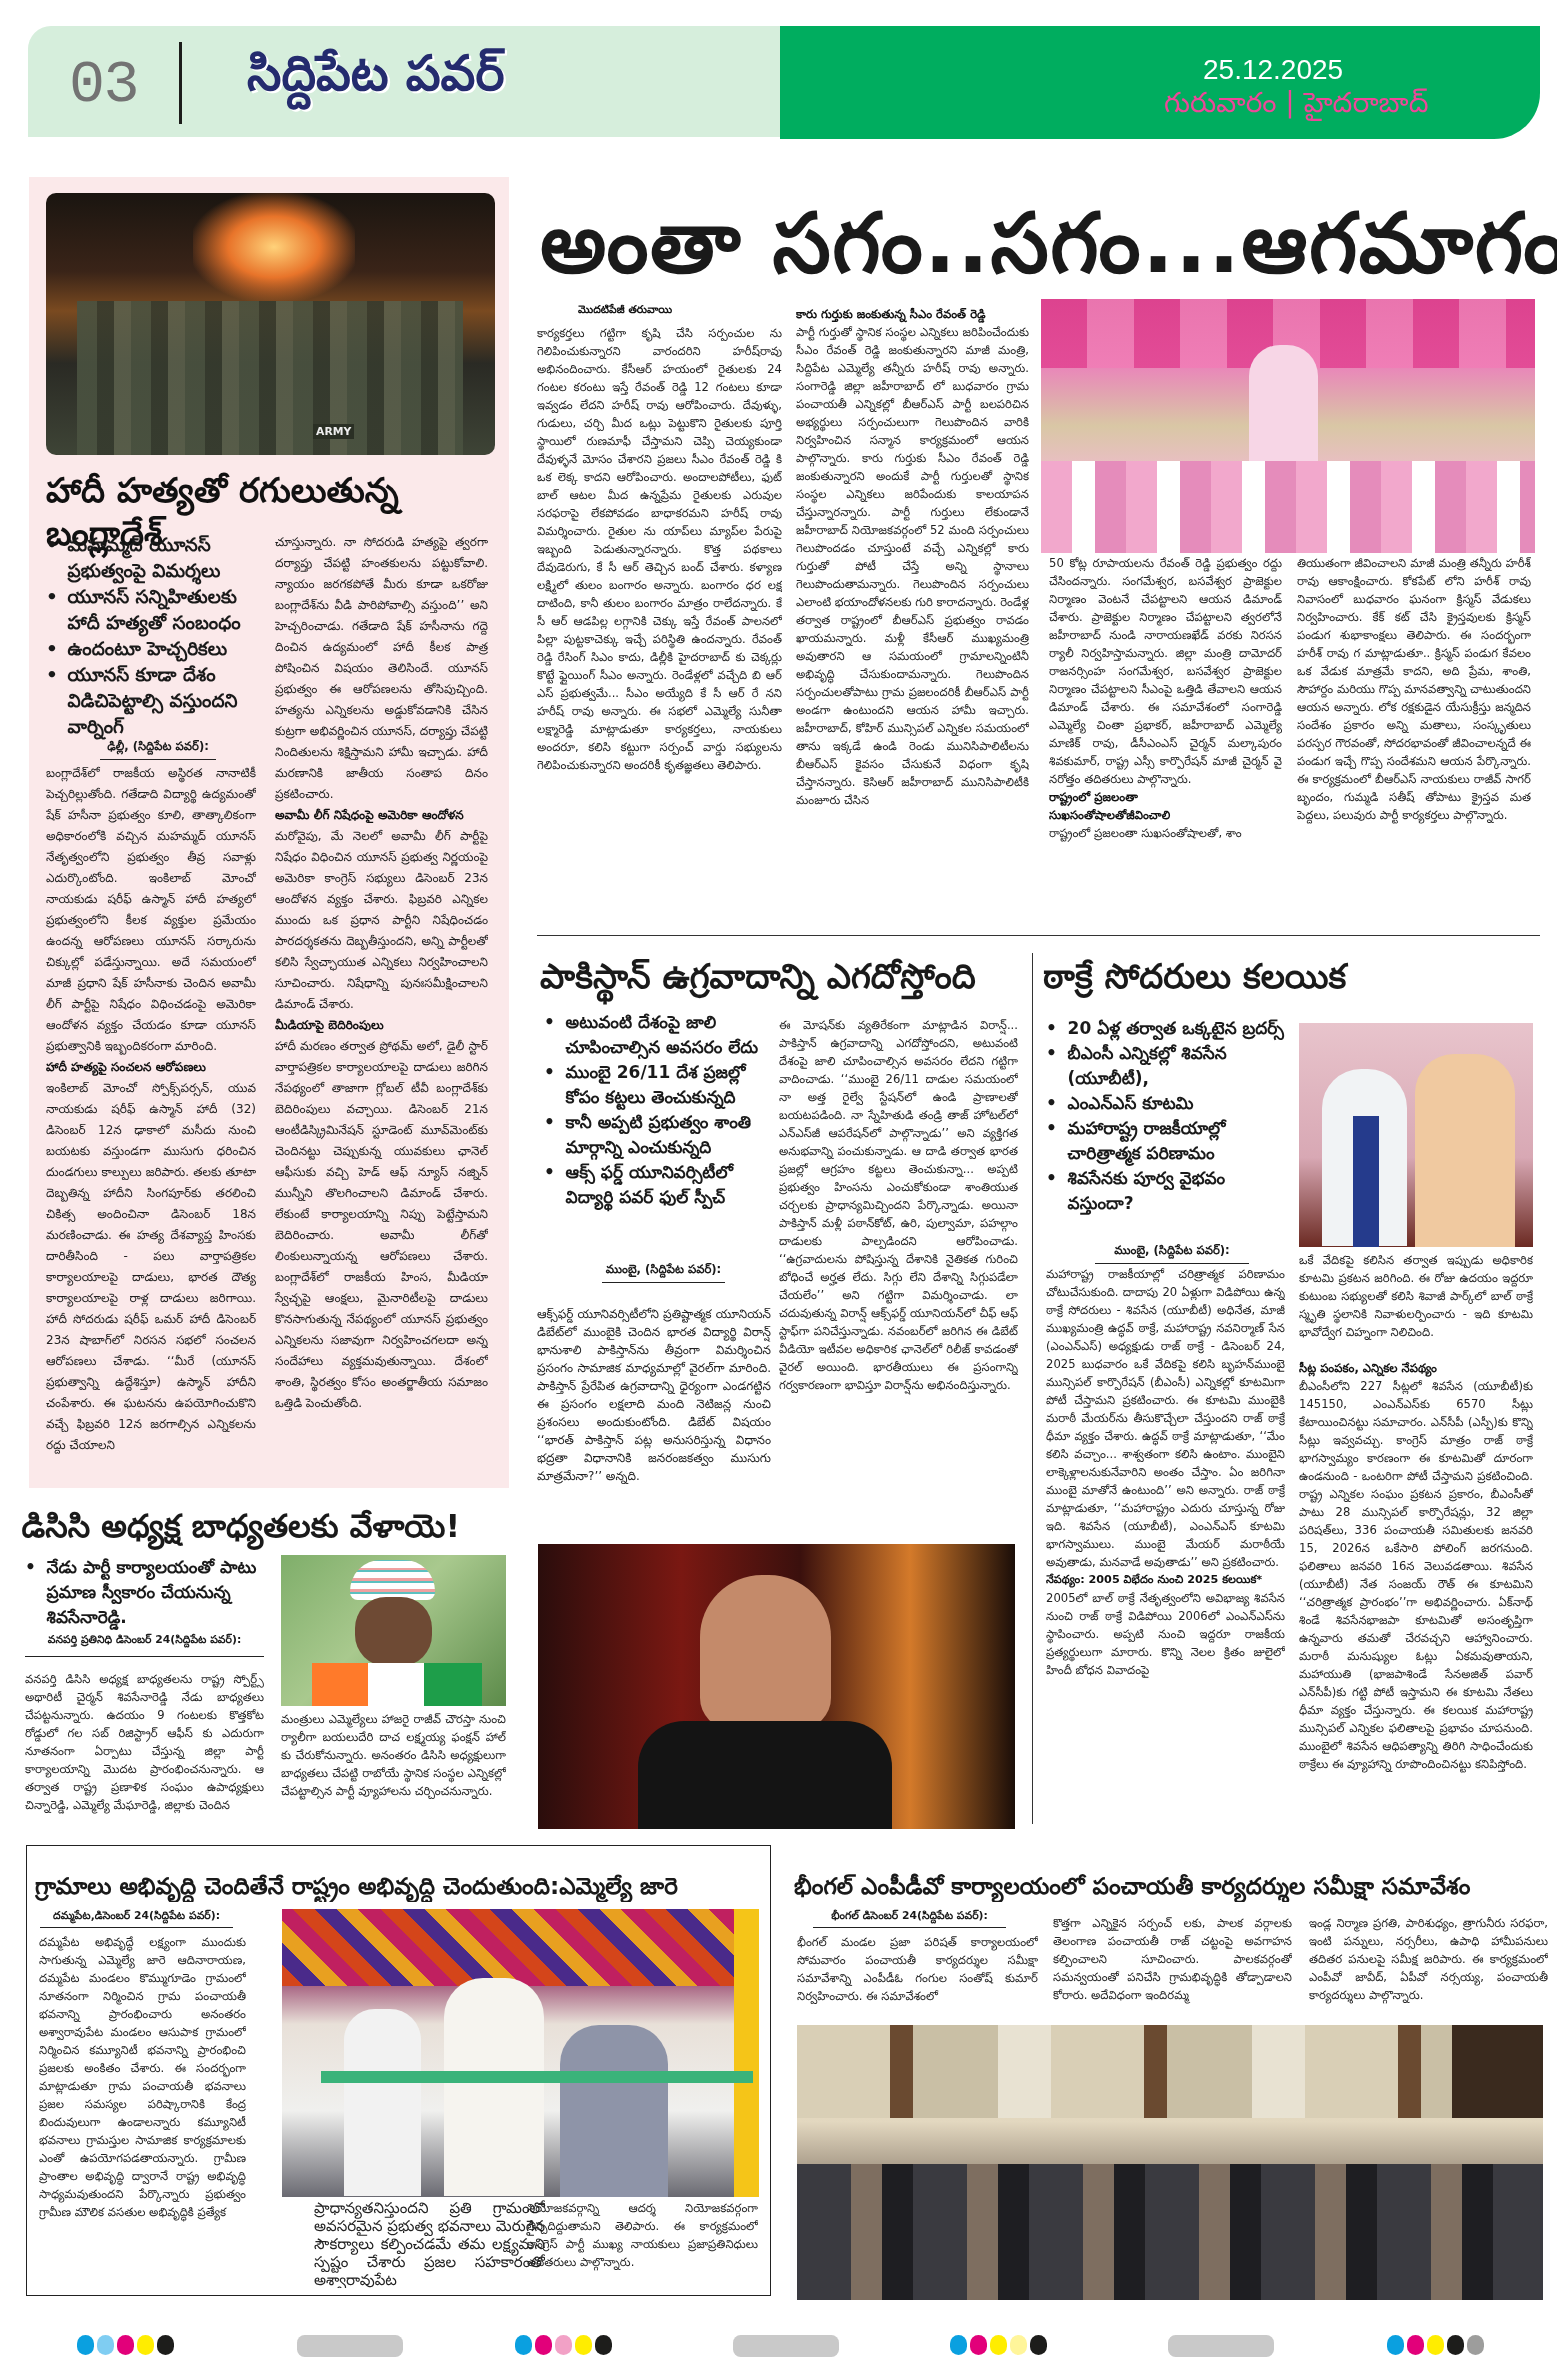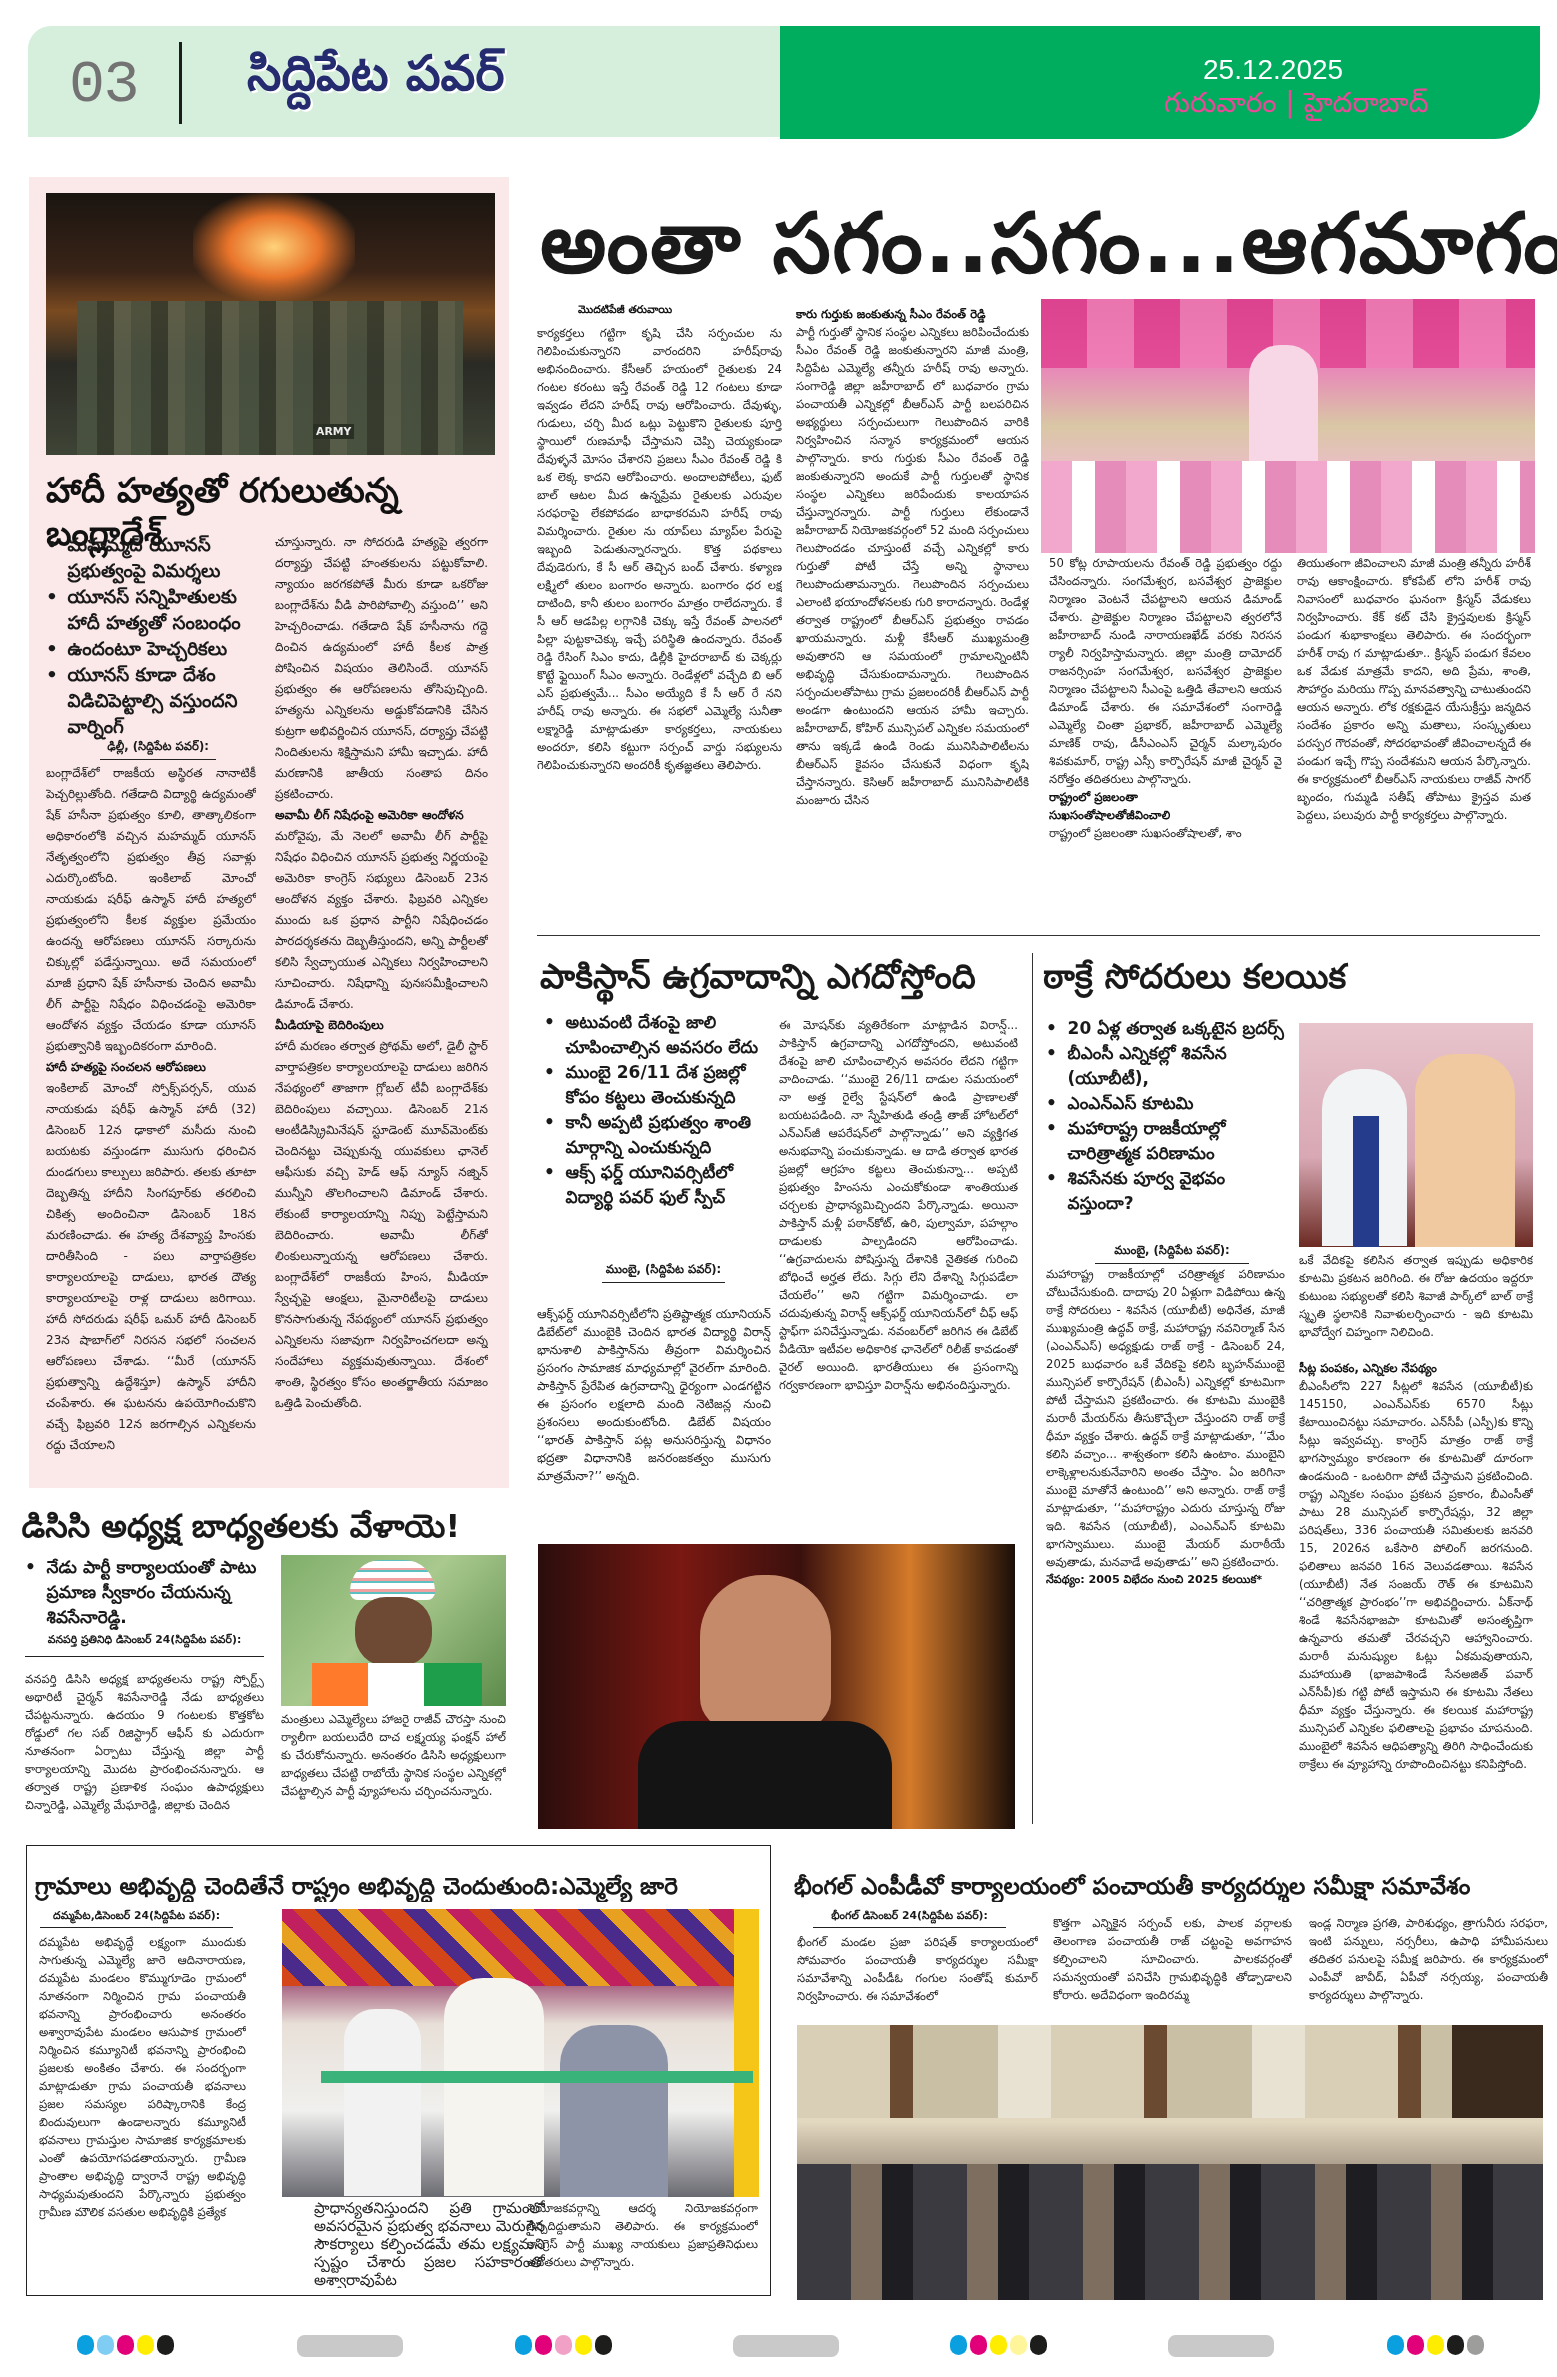--- a/index.html
+++ b/index.html
@@ -37,21 +37,21 @@
 
 <div class="abs hdr-left"></div>
 <div class="abs hdr-right"></div>
 <div class="abs hdr-num">03</div>
 <div class="abs hdr-sep"></div>
 <div class="abs hdr-brand">సిద్దిపేట పవర్</div>
 <div class="abs hdr-date">25.12.2025</div>
 <div class="abs hdr-day">గురువారం | హైదరాబాద్</div>
 
 <div class="abs" style="left:29px;top:177px;width:480px;height:1311px;background:#fbe9ea;"></div>
-<div class="abs photo" style="left:46px;top:193px;width:449px;height:262px;background:linear-gradient(180deg,#1a1510 0%,#3a2418 30%,#7a4a20 45%,#2a2a24 65%,#3e4436 100%);">
+<div class="abs photo" style="left:46px;top:193px;width:449px;height:262px;background:linear-gradient(180deg,#1a1510 0%,#3a2418 30%,#7a4a20 45%,#2a2a24 65%,#3e4436 100%);border-radius:10px;">
   <div style="position:absolute;left:147px;top:0;width:162px;height:108px;background:radial-gradient(ellipse at center,#ffd27a 0%,#e8742a 40%,rgba(80,30,10,0) 75%);"></div>
   <div style="position:absolute;left:31px;top:108px;width:386px;height:154px;background:repeating-linear-gradient(90deg,#4a5240 0 20px,#363b2e 20px 37px,#5a5f4b 37px 54px);opacity:.9;"></div>
   <div style="position:absolute;left:267px;top:231px;font-size:10.8px;font-weight:bold;color:#eee;background:#2a2f24;padding:0.8px 3.1px;">ARMY</div>
 </div>
 <div class="abs" style="left:46px;top:469px;width:455px;font-size:34px;font-weight:bold;line-height:43px;color:#111;">హాదీ హత్యతో రగులుతున్న బంగ్లాదేశ్</div>
 
 <ul class="abs bullets" style="left:46px;top:532px;width:208px;font-size:18.5px;line-height:26px;">
   <li>మహమ్మద్ యూనస్ ప్రభుత్వంపై విమర్శలు</li>
   <li>యూనస్ సన్నిహితులకు హాదీ హత్యతో సంబంధం</li>
   <li>ఉందంటూ హెచ్చరికలు</li>
@@ -129,20 +129,21 @@
   <div style="position:absolute;left:23px;top:46px;width:85px;height:177px;border-radius:39px 39px 0 0;background:#f1f3f5;"></div>
   <div style="position:absolute;left:54px;top:93px;width:26px;height:131px;background:#253b8c;"></div>
   <div style="position:absolute;left:116px;top:31px;width:100px;height:193px;border-radius:39px 39px 0 0;background:#f0c9a0;"></div>
 </div>
 <div class="abs col" style="left:1299px;top:1251px;width:234px;height:108px;font-size:11.6px;line-height:18px;">
   <span>ఒకే వేదికపై కలిసిన తర్వాత ఇప్పుడు అధికారిక కూటమి ప్రకటన జరిగింది. ఈ రోజు ఉదయం ఇద్దరూ కుటుంబ సభ్యులతో కలిసి శివాజీ పార్క్‌లో బాల్ ఠాక్రే స్మృతి స్థలానికి నివాళులర్పించారు - ఇది కూటమి భావోద్వేగ చిహ్నంగా నిలిచింది.</span>
 </div>
 <div class="abs col" style="left:1046px;top:1265px;width:239px;height:571px;font-size:11.6px;line-height:18px;">
   <span>మహారాష్ట్ర రాజకీయాల్లో చరిత్రాత్మక పరిణామం చోటుచేసుకుంది. దాదాపు 20 ఏళ్లుగా విడిపోయి ఉన్న ఠాక్రే సోదరులు - శివసేన (యూబీటీ) అధినేత, మాజీ ముఖ్యమంత్రి ఉద్ధవ్ ఠాక్రే, మహారాష్ట్ర నవనిర్మాణ్ సేన (ఎంఎన్ఎస్) అధ్యక్షుడు రాజ్ ఠాక్రే - డిసెంబర్ 24, 2025 బుధవారం ఒకే వేదికపై కలిసి బృహన్‌ముంబై మున్సిపల్ కార్పొరేషన్ (బీఎంసీ) ఎన్నికల్లో కూటమిగా పోటీ చేస్తామని ప్రకటించారు. ఈ కూటమి ముంబైకి మరాఠీ మేయర్‌ను తీసుకొచ్చేలా చేస్తుందని రాజ్ ఠాక్రే ధీమా వ్యక్తం చేశారు. ఉద్ధవ్ ఠాక్రే మాట్లాడుతూ, ‘‘మేం కలిసి వచ్చాం... శాశ్వతంగా కలిసి ఉంటాం. ముంబైని లాక్కెళ్లాలనుకునేవారిని అంతం చేస్తాం. ఏం జరిగినా ముంబై మాతోనే ఉంటుంది’’ అని అన్నారు. రాజ్ ఠాక్రే మాట్లాడుతూ, ‘‘మహారాష్ట్రం ఎదురు చూస్తున్న రోజు ఇది. శివసేన (యూబీటీ), ఎంఎన్ఎస్ కూటమి భాగస్వాములు. ముంబై మేయర్ మరాఠీయే అవుతాడు, మనవాడే అవుతాడు’’ అని ప్రకటించారు.</span>
   <div class="sub" style="font-size:11.2px;">నేపథ్యం: 2005 విభేదం నుంచి 2025 కలయిక*</div>
+  <span>2005లో బాల్ ఠాక్రే నేతృత్వంలోని అవిభాజ్య శివసేన నుంచి రాజ్ ఠాక్రే విడిపోయి 2006లో ఎంఎన్ఎస్‌ను స్థాపించారు. అప్పటి నుంచి ఇద్దరూ రాజకీయ ప్రత్యర్థులుగా మారారు. కొన్ని నెలల క్రితం జులైలో హిందీ బోధన వివాదంపై</span>
 </div>
 <div class="abs col" style="left:1299px;top:1359px;width:234px;height:478px;font-size:11.6px;line-height:18px;">
   <div class="sub" style="font-size:11.6px;">సీట్ల పంపకం, ఎన్నికల నేపథ్యం</div>
   <span>బీఎంసీలోని 227 సీట్లలో శివసేన (యూబీటీ)కు 145150, ఎంఎన్ఎస్‌కు 6570 సీట్లు కేటాయించినట్టు సమాచారం. ఎన్‌సీపీ (ఎస్పీ)కు కొన్ని సీట్లు ఇవ్వవచ్చు. కాంగ్రెస్ మాత్రం రాజ్ ఠాక్రే భాగస్వామ్యం కారణంగా ఈ కూటమితో దూరంగా ఉండనుంది - ఒంటరిగా పోటీ చేస్తామని ప్రకటించింది. రాష్ట్ర ఎన్నికల సంఘం ప్రకటన ప్రకారం, బీఎంసీతో పాటు 28 మున్సిపల్ కార్పొరేషన్లు, 32 జిల్లా పరిషత్‌లు, 336 పంచాయతీ సమితులకు జనవరి 15, 2026న ఒకేసారి పోలింగ్ జరగనుంది. ఫలితాలు జనవరి 16న వెలువడతాయి. శివసేన (యూబీటీ) నేత సంజయ్ రౌత్ ఈ కూటమిని ‘‘చరిత్రాత్మక ప్రారంభం’’గా అభివర్ణించారు. ఏక్‌నాథ్ శిండే శివసేనభాజపా కూటమితో అసంతృప్తిగా ఉన్నవారు తమతో చేరవచ్చని ఆహ్వానించారు. మరాఠీ మనుష్యుల ఓట్లు ఏకమవుతాయని, మహాయుతి (భాజపాశిండే సేనఅజిత్ పవార్ ఎన్‌సీపీ)కు గట్టి పోటీ ఇస్తామని ఈ కూటమి నేతలు ధీమా వ్యక్తం చేస్తున్నారు. ఈ కలయిక మహారాష్ట్ర మున్సిపల్ ఎన్నికల ఫలితాలపై ప్రభావం చూపనుంది. ముంబైలో శివసేన ఆధిపత్యాన్ని తిరిగి సాధించేందుకు ఠాక్రేలు ఈ వ్యూహాన్ని రూపొందించినట్టు కనిపిస్తోంది.</span>
 </div>
 
 <div class="abs" style="left:21.6px;top:1505px;width:494px;font-size:32px;font-weight:bold;line-height:43px;white-space:nowrap;">డిసిసి అధ్యక్ష బాధ్యతలకు వేళాయె!</div>
 <ul class="abs bullets" style="left:25px;top:1555px;width:239px;font-size:17px;line-height:25px;">
   <li>నేడు పార్టీ కార్యాలయంతో పాటు ప్రమాణ స్వీకారం చేయనున్న శివసేనారెడ్డి.</li>
 </ul>

